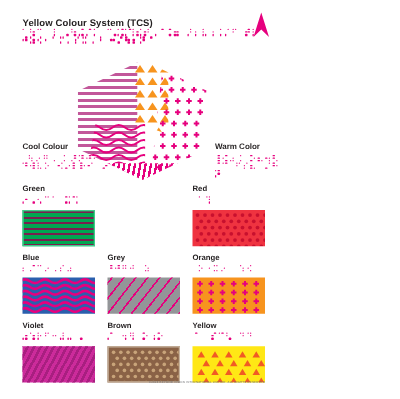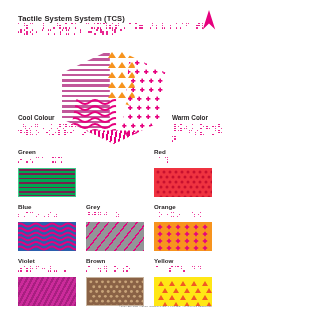--- a/index.html
+++ b/index.html
@@ -218,21 +218,21 @@
     white-space: nowrap;
     font-family: "Liberation Sans", sans-serif;
   }
 </style>
 </head>
 <body>
 
 <div class="page">
 
   <div class="header">
-    <div class="title">Tactile System System (TCS)</div>
+    <div class="title">Yellow Colour System (TCS)</div>
     <div class="braille" id="braille-title-1"><span class="cell"><span class="row"><span class="dot"></span><span class="dot off"></span></span><span class="row"><span class="dot off"></span><span class="dot off"></span></span><span class="row"><span class="dot off"></span><span class="dot off"></span></span></span><span class="cell"><span class="row"><span class="dot"></span><span class="dot off"></span></span><span class="row"><span class="dot"></span><span class="dot"></span></span><span class="row"><span class="dot off"></span><span class="dot"></span></span></span><span class="cell"><span class="row"><span class="dot"></span><span class="dot"></span></span><span class="row"><span class="dot off"></span><span class="dot off"></span></span><span class="row"><span class="dot off"></span><span class="dot off"></span></span></span><span class="cell" style="width:3px"></span><span class="cell"><span class="row"><span class="dot off"></span><span class="dot"></span></span><span class="row"><span class="dot off"></span><span class="dot"></span></span><span class="row"><span class="dot off"></span><span class="dot"></span></span></span><span class="cell" style="width:3px"></span><span class="cell"><span class="row"><span class="dot off"></span><span class="dot off"></span></span><span class="row"><span class="dot off"></span><span class="dot off"></span></span><span class="row"><span class="dot off"></span><span class="dot"></span></span></span><span class="cell"><span class="row"><span class="dot"></span><span class="dot off"></span></span><span class="row"><span class="dot"></span><span class="dot"></span></span><span class="row"><span class="dot off"></span><span class="dot"></span></span></span><span class="cell"><span class="row"><span class="dot off"></span><span class="dot"></span></span><span class="row"><span class="dot off"></span><span class="dot off"></span></span><span class="row"><span class="dot"></span><span class="dot"></span></span></span><span class="cell"><span class="row"><span class="dot off"></span><span class="dot"></span></span><span class="row"><span class="dot off"></span><span class="dot off"></span></span><span class="row"><span class="dot"></span><span class="dot off"></span></span></span><span class="cell"><span class="row"><span class="dot"></span><span class="dot off"></span></span><span class="row"><span class="dot off"></span><span class="dot off"></span></span><span class="row"><span class="dot"></span><span class="dot off"></span></span></span><span class="cell" style="width:3px"></span><span class="cell"><span class="row"><span class="dot"></span><span class="dot"></span></span><span class="row"><span class="dot off"></span><span class="dot off"></span></span><span class="row"><span class="dot off"></span><span class="dot off"></span></span></span><span class="cell"><span class="row"><span class="dot off"></span><span class="dot"></span></span><span class="row"><span class="dot off"></span><span class="dot off"></span></span><span class="row"><span class="dot"></span><span class="dot"></span></span></span><span class="cell"><span class="row"><span class="dot"></span><span class="dot"></span></span><span class="row"><span class="dot off"></span><span class="dot off"></span></span><span class="row"><span class="dot"></span><span class="dot"></span></span></span><span class="cell"><span class="row"><span class="dot"></span><span class="dot"></span></span><span class="row"><span class="dot off"></span><span class="dot"></span></span><span class="row"><span class="dot off"></span><span class="dot"></span></span></span><span class="cell"><span class="row"><span class="dot off"></span><span class="dot"></span></span><span class="row"><span class="dot"></span><span class="dot off"></span></span><span class="row"><span class="dot"></span><span class="dot"></span></span></span><span class="cell"><span class="row"><span class="dot off"></span><span class="dot"></span></span><span class="row"><span class="dot"></span><span class="dot"></span></span><span class="row"><span class="dot"></span><span class="dot off"></span></span></span><span class="cell"><span class="row"><span class="dot off"></span><span class="dot off"></span></span><span class="row"><span class="dot off"></span><span class="dot off"></span></span><span class="row"><span class="dot off"></span><span class="dot"></span></span></span><span class="cell"><span class="row"><span class="dot off"></span><span class="dot"></span></span><span class="row"><span class="dot off"></span><span class="dot off"></span></span><span class="row"><span class="dot off"></span><span class="dot off"></span></span></span><span class="cell"><span class="row"><span class="dot off"></span><span class="dot"></span></span><span class="row"><span class="dot off"></span><span class="dot off"></span></span><span class="row"><span class="dot off"></span><span class="dot"></span></span></span><span class="cell"><span class="row"><span class="dot off"></span><span class="dot off"></span></span><span class="row"><span class="dot"></span><span class="dot"></span></span><span class="row"><span class="dot"></span><span class="dot"></span></span></span><span class="cell" style="width:3px"></span><span class="cell"><span class="row"><span class="dot off"></span><span class="dot"></span></span><span class="row"><span class="dot off"></span><span class="dot"></span></span><span class="row"><span class="dot"></span><span class="dot off"></span></span></span><span class="cell"><span class="row"><span class="dot off"></span><span class="dot off"></span></span><span class="row"><span class="dot"></span><span class="dot off"></span></span><span class="row"><span class="dot"></span><span class="dot off"></span></span></span><span class="cell"><span class="row"><span class="dot"></span><span class="dot off"></span></span><span class="row"><span class="dot"></span><span class="dot off"></span></span><span class="row"><span class="dot"></span><span class="dot"></span></span></span><span class="cell"><span class="row"><span class="dot off"></span><span class="dot off"></span></span><span class="row"><span class="dot off"></span><span class="dot"></span></span><span class="row"><span class="dot off"></span><span class="dot"></span></span></span><span class="cell"><span class="row"><span class="dot off"></span><span class="dot"></span></span><span class="row"><span class="dot off"></span><span class="dot off"></span></span><span class="row"><span class="dot off"></span><span class="dot"></span></span></span><span class="cell"><span class="row"><span class="dot off"></span><span class="dot"></span></span><span class="row"><span class="dot off"></span><span class="dot off"></span></span><span class="row"><span class="dot"></span><span class="dot off"></span></span></span><span class="cell"><span class="row"><span class="dot"></span><span class="dot"></span></span><span class="row"><span class="dot"></span><span class="dot off"></span></span><span class="row"><span class="dot off"></span><span class="dot off"></span></span></span><span class="cell" style="width:3px"></span><span class="cell"><span class="row"><span class="dot off"></span><span class="dot"></span></span><span class="row"><span class="dot"></span><span class="dot"></span></span><span class="row"><span class="dot"></span><span class="dot off"></span></span></span><span class="cell"><span class="row"><span class="dot"></span><span class="dot off"></span></span><span class="row"><span class="dot"></span><span class="dot off"></span></span><span class="row"><span class="dot"></span><span class="dot off"></span></span></span><span class="cell" style="width:3px"></span></div>
     <div class="braille" id="braille-title-2"><span class="cell"><span class="row"><span class="dot off"></span><span class="dot"></span></span><span class="row"><span class="dot"></span><span class="dot"></span></span><span class="row"><span class="dot off"></span><span class="dot off"></span></span></span><span class="cell"><span class="row"><span class="dot"></span><span class="dot off"></span></span><span class="row"><span class="dot off"></span><span class="dot"></span></span><span class="row"><span class="dot"></span><span class="dot"></span></span></span><span class="cell"><span class="row"><span class="dot off"></span><span class="dot"></span></span><span class="row"><span class="dot"></span><span class="dot off"></span></span><span class="row"><span class="dot off"></span><span class="dot"></span></span></span><span class="cell"><span class="row"><span class="dot off"></span><span class="dot off"></span></span><span class="row"><span class="dot"></span><span class="dot off"></span></span><span class="row"><span class="dot off"></span><span class="dot off"></span></span></span><span class="cell"><span class="row"><span class="dot"></span><span class="dot off"></span></span><span class="row"><span class="dot off"></span><span class="dot off"></span></span><span class="row"><span class="dot off"></span><span class="dot off"></span></span></span><span class="cell"><span class="row"><span class="dot"></span><span class="dot"></span></span><span class="row"><span class="dot off"></span><span class="dot off"></span></span><span class="row"><span class="dot"></span><span class="dot off"></span></span></span><span class="cell"><span class="row"><span class="dot off"></span><span class="dot off"></span></span><span class="row"><span class="dot off"></span><span class="dot off"></span></span><span class="row"><span class="dot"></span><span class="dot off"></span></span></span><span class="cell"><span class="row"><span class="dot off"></span><span class="dot"></span></span><span class="row"><span class="dot"></span><span class="dot off"></span></span><span class="row"><span class="dot"></span><span class="dot off"></span></span></span><span class="cell"><span class="row"><span class="dot"></span><span class="dot"></span></span><span class="row"><span class="dot off"></span><span class="dot off"></span></span><span class="row"><span class="dot"></span><span class="dot"></span></span></span><span class="cell"><span class="row"><span class="dot off"></span><span class="dot off"></span></span><span class="row"><span class="dot off"></span><span class="dot off"></span></span><span class="row"><span class="dot off"></span><span class="dot"></span></span></span><span class="cell"><span class="row"><span class="dot off"></span><span class="dot"></span></span><span class="row"><span class="dot off"></span><span class="dot"></span></span><span class="row"><span class="dot off"></span><span class="dot off"></span></span></span><span class="cell" style="width:3px"></span><span class="cell"><span class="row"><span class="dot off"></span><span class="dot off"></span></span><span class="row"><span class="dot"></span><span class="dot"></span></span><span class="row"><span class="dot off"></span><span class="dot off"></span></span></span><span class="cell"><span class="row"><span class="dot off"></span><span class="dot"></span></span><span class="row"><span class="dot off"></span><span class="dot off"></span></span><span class="row"><span class="dot"></span><span class="dot off"></span></span></span><span class="cell"><span class="row"><span class="dot"></span><span class="dot off"></span></span><span class="row"><span class="dot"></span><span class="dot"></span></span><span class="row"><span class="dot off"></span><span class="dot"></span></span></span><span class="cell"><span class="row"><span class="dot off"></span><span class="dot off"></span></span><span class="row"><span class="dot"></span><span class="dot off"></span></span><span class="row"><span class="dot"></span><span class="dot off"></span></span></span><span class="cell"><span class="row"><span class="dot"></span><span class="dot"></span></span><span class="row"><span class="dot off"></span><span class="dot"></span></span><span class="row"><span class="dot"></span><span class="dot off"></span></span></span><span class="cell"><span class="row"><span class="dot off"></span><span class="dot"></span></span><span class="row"><span class="dot off"></span><span class="dot off"></span></span><span class="row"><span class="dot off"></span><span class="dot off"></span></span></span></div>
   </div>
 
   <svg class="logo" viewBox="0 0 18 22">
     <path d="M9 1 L15.2 20.5 L9 14.6 L2.8 20.5 Z" fill="#e6007e"></path>
   </svg>
 
   <div class="hex-wrap">
     <div class="hex">

